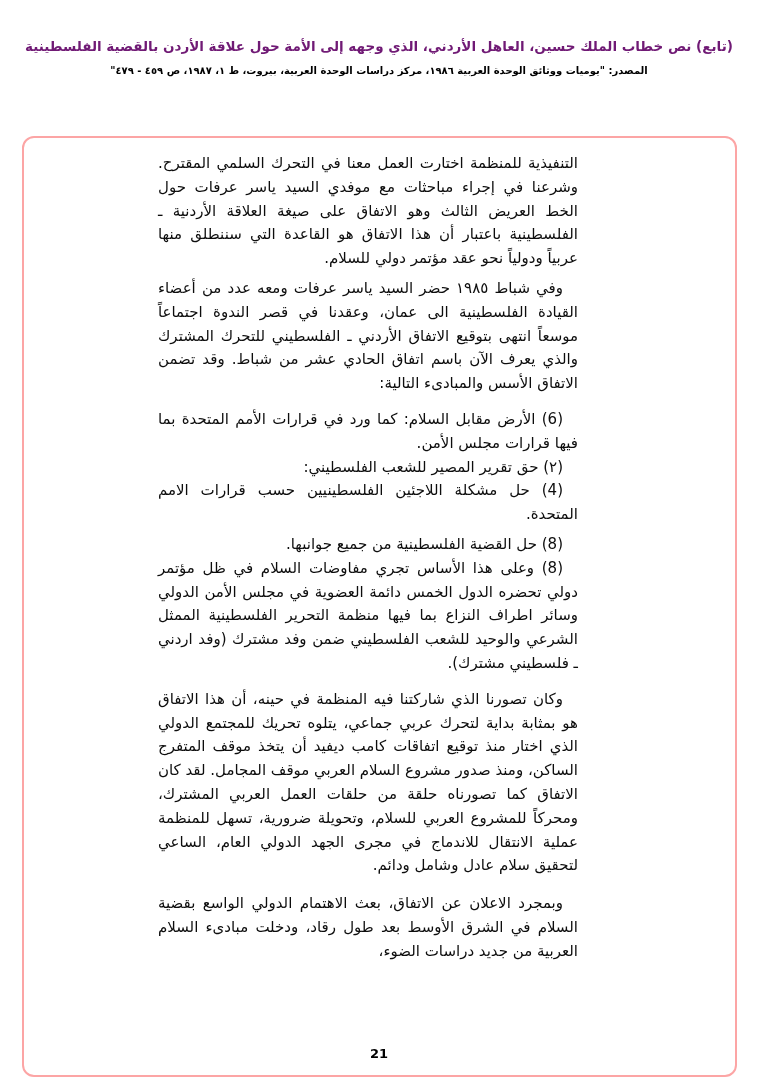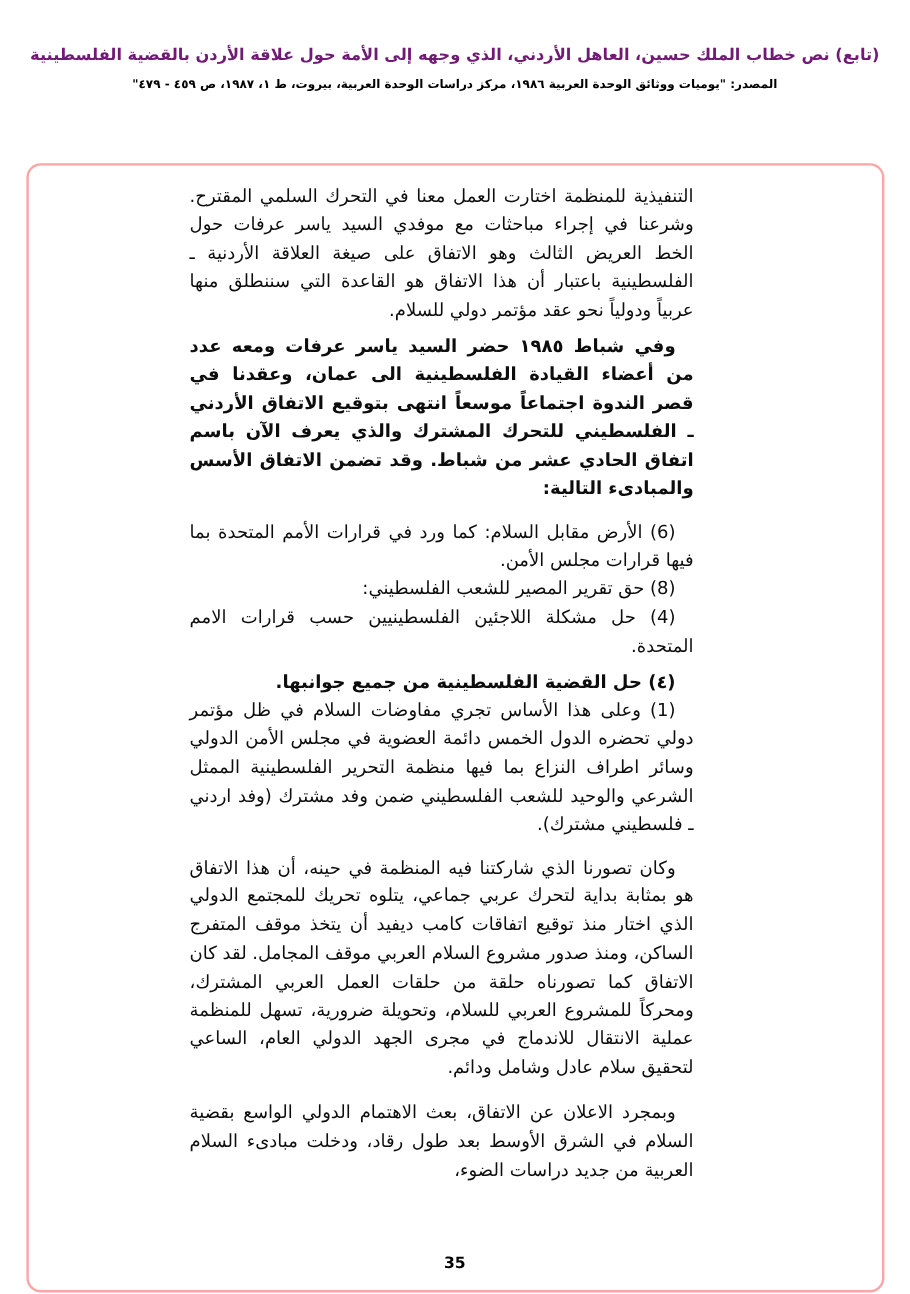--- a/index.html
+++ b/index.html
@@ -64,21 +64,21 @@
     line-height: 23.8px;
     color: #0d0d0d;
   }
   .textcol p {
     margin: 0;
     padding: 0;
     text-indent: 15px;
   }
   .textcol p.flush { text-indent: 0; }
   .textcol p.gap-md { margin-top: 12px; }
-  .textcol p.gap-sm { margin-top: 6px; font-weight: bold; }
+  .textcol p.gap-sm { margin-top: 6px; }
   .textcol p.gap-lg { margin-top: 14px; }
   
   .footer {
     position: absolute;
     left: 0;
     right: 0;
     top: 1046px;
     text-align: center;
   }
   .page-number {
@@ -96,26 +96,26 @@
   <div class="header">
     <div class="doc-title">(تابع) نص خطاب الملك حسين، العاهل الأردني، الذي وجهه إلى الأمة حول علاقة الأردن بالقضية الفلسطينية</div>
     <div class="doc-source">المصدر: "يوميات ووثائق الوحدة العربية ١٩٨٦، مركز دراسات الوحدة العربية، بيروت، ط ١، ١٩٨٧، ص ٤٥٩ - ٤٧٩"</div>
   </div>
 
   <div class="frame">
     <div class="textcol">
       <p class="flush">التنفيذية للمنظمة اختارت العمل معنا في التحرك السلمي المقترح. وشرعنا في إجراء مباحثات مع موفدي السيد ياسر عرفات حول الخط العريض الثالث وهو الاتفاق على صيغة العلاقة الأردنية ـ الفلسطينية باعتبار أن هذا الاتفاق هو القاعدة التي سننطلق منها عربياً ودولياً نحو عقد مؤتمر دولي للسلام.</p>
       <p class="gap-sm">وفي شباط ١٩٨٥ حضر السيد ياسر عرفات ومعه عدد من أعضاء القيادة الفلسطينية الى عمان، وعقدنا في قصر الندوة اجتماعاً موسعاً انتهى بتوقيع الاتفاق الأردني ـ الفلسطيني للتحرك المشترك والذي يعرف الآن باسم اتفاق الحادي عشر من شباط. وقد تضمن الاتفاق الأسس والمبادىء التالية:</p>
       <p class="gap-md">(6) الأرض مقابل السلام: كما ورد في قرارات الأمم المتحدة بما فيها قرارات مجلس الأمن.</p>
-      <p>(8) حق تقرير المصير للشعب الفلسطيني:</p>
+      <p>(٢) حق تقرير المصير للشعب الفلسطيني:</p>
       <p>(4) حل مشكلة اللاجئين الفلسطينيين حسب قرارات الامم المتحدة.</p>
-      <p class="gap-sm">(٤) حل القضية الفلسطينية من جميع جوانبها.</p>
-      <p>(1) وعلى هذا الأساس تجري مفاوضات السلام في ظل مؤتمر دولي تحضره الدول الخمس دائمة العضوية في مجلس الأمن الدولي وسائر اطراف النزاع بما فيها منظمة التحرير الفلسطينية الممثل الشرعي والوحيد للشعب الفلسطيني ضمن وفد مشترك (وفد اردني ـ فلسطيني مشترك).</p>
+      <p class="gap-sm">(8) حل القضية الفلسطينية من جميع جوانبها.</p>
+      <p>(8) وعلى هذا الأساس تجري مفاوضات السلام في ظل مؤتمر دولي تحضره الدول الخمس دائمة العضوية في مجلس الأمن الدولي وسائر اطراف النزاع بما فيها منظمة التحرير الفلسطينية الممثل الشرعي والوحيد للشعب الفلسطيني ضمن وفد مشترك (وفد اردني ـ فلسطيني مشترك).</p>
       <p class="gap-md">وكان تصورنا الذي شاركتنا فيه المنظمة في حينه، أن هذا الاتفاق هو بمثابة بداية لتحرك عربي جماعي، يتلوه تحريك للمجتمع الدولي الذي اختار منذ توقيع اتفاقات كامب ديفيد أن يتخذ موقف المتفرج الساكن، ومنذ صدور مشروع السلام العربي موقف المجامل. لقد كان الاتفاق كما تصورناه حلقة من حلقات العمل العربي المشترك، ومحركاً للمشروع العربي للسلام، وتحويلة ضرورية، تسهل للمنظمة عملية الانتقال للاندماج في مجرى الجهد الدولي العام، الساعي لتحقيق سلام عادل وشامل ودائم.</p>
       <p class="gap-lg">وبمجرد الاعلان عن الاتفاق، بعث الاهتمام الدولي الواسع بقضية السلام في الشرق الأوسط بعد طول رقاد، ودخلت مبادىء السلام العربية من جديد دراسات الضوء،</p>
     </div>
   </div>
 
   <div class="footer">
-    <div class="page-number">35</div>
+    <div class="page-number">21</div>
   </div>
 
 </div>
 
 </body></html>

